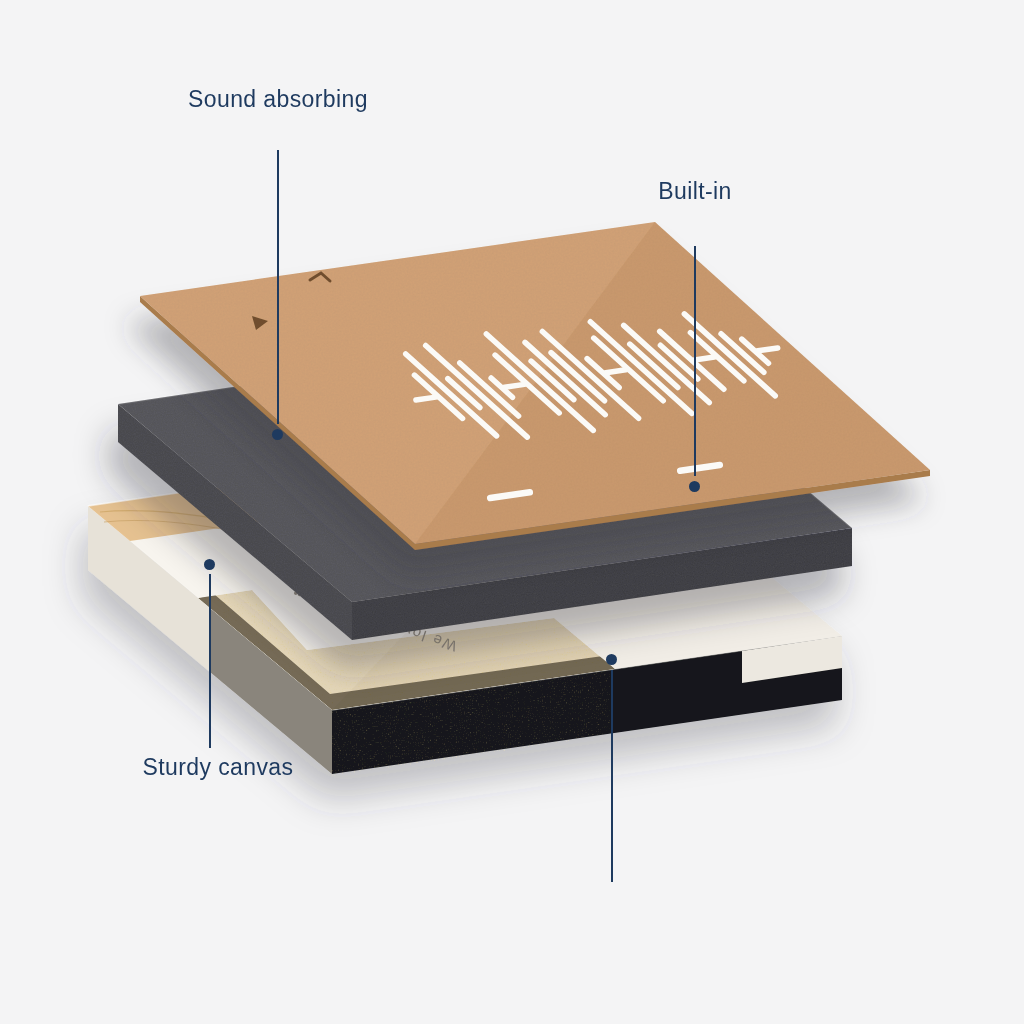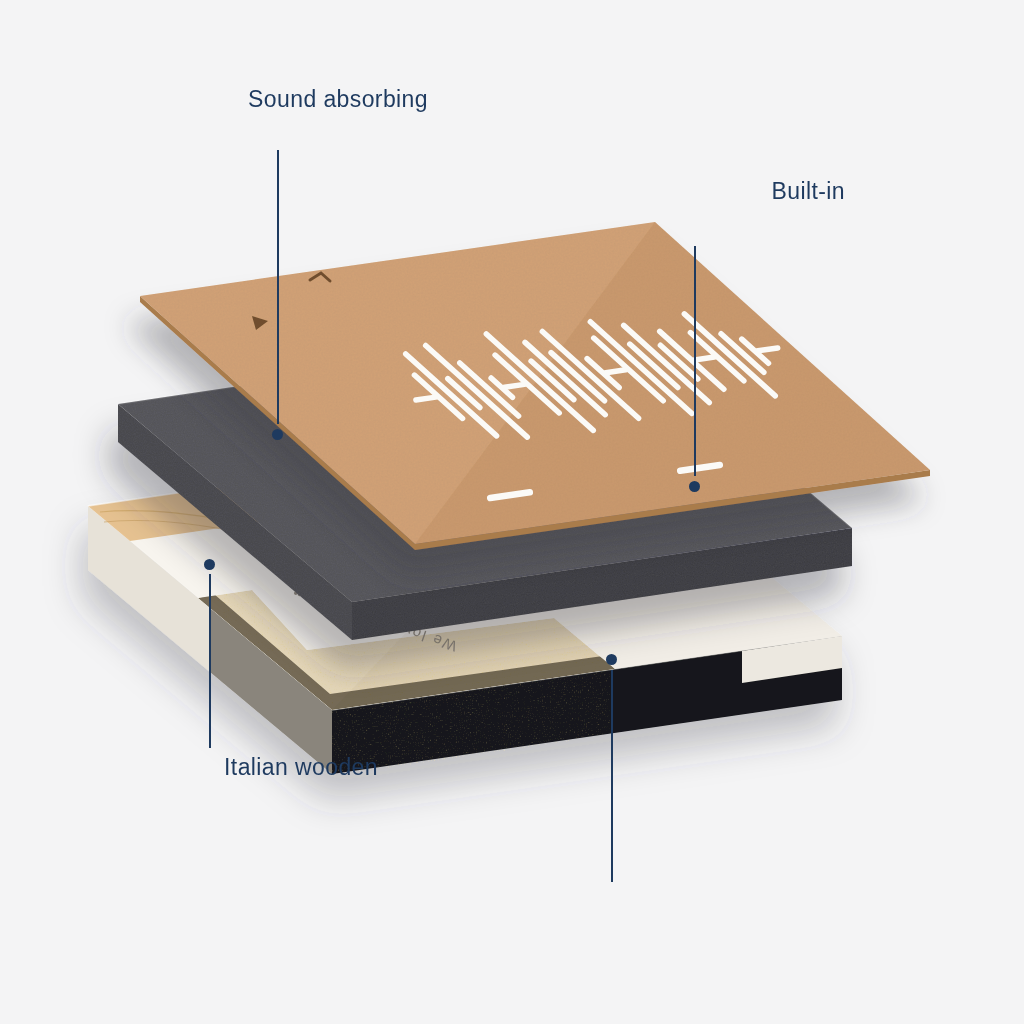--- a/index.html
+++ b/index.html
@@ -5,21 +5,21 @@
   html,body{margin:0;padding:0;background:#e9eaec;}
   .stage{
     position:relative;width:1024px;height:1024px;margin:0 auto;
     background:#f4f4f5;overflow:hidden;
     font-family:"Liberation Sans",sans-serif;
   }
   .art{position:absolute;left:0;top:0;width:1024px;height:1024px;}
   .callout{
     position:absolute;color:var(--accent,#1e3a5f);
     font-size:23px;font-weight:500;line-height:1.32;
-    text-align:right;letter-spacing:.4px;
+    text-align:center;letter-spacing:.4px;
   }
   .connector{position:absolute;width:2px;background:var(--accent,#1e3a5f);}
   .dot{position:absolute;width:11px;height:11px;border-radius:50%;background:var(--accent,#1e3a5f);}
   svg text.inscription{
     font-family:"Liberation Sans",sans-serif;font-size:15px;letter-spacing:2px;fill:#91897c;
   }
 </style>
 </head>
 <body>
 
@@ -149,21 +149,21 @@
   <div class="connector" style="left:277px;top:150px;height:274px;"></div>
   <div class="dot" style="left:272px;top:429px;"></div>
 
   <div class="callout" style="left:545px;top:176px;width:300px;">
     <div>Built-in</div>
   </div>
   <div class="connector" style="left:694px;top:246px;height:230px;"></div>
   <div class="dot" style="left:689px;top:481px;"></div>
 
   <div class="callout" style="left:58px;top:752px;width:320px;">
-    <div>Italian wooden</div>
+    <div>Sturdy canvas</div>
   </div>
   <div class="connector" style="left:209px;top:574px;height:174px;"></div>
   <div class="dot" style="left:204px;top:559px;"></div>
 
   <div class="connector" style="left:611px;top:670px;height:212px;"></div>
   <div class="dot" style="left:606px;top:654px;"></div>
 
 </div>
 
 </body></html>

